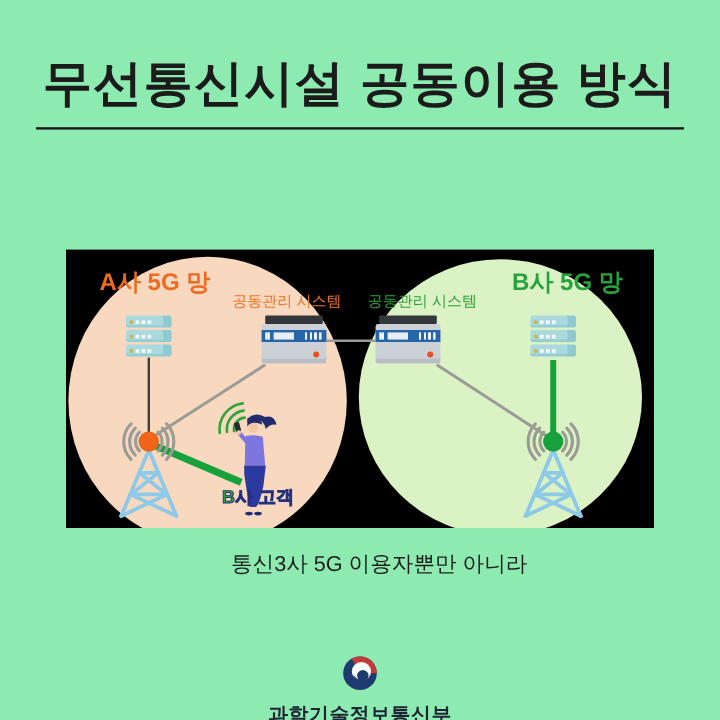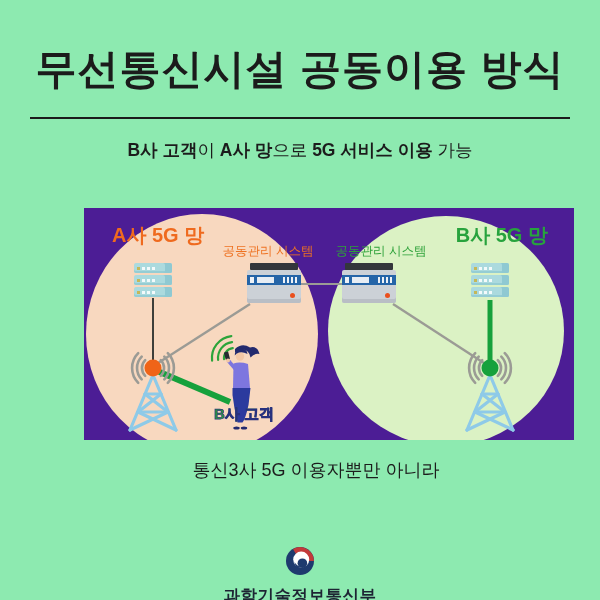--- a/index.html
+++ b/index.html
@@ -4,31 +4,31 @@
 <style>
   html,body{margin:0;padding:0;}
   body{
     width:600px;height:600px;position:relative;overflow:hidden;
     background:#8deab0;
     font-family:"Liberation Sans", sans-serif;
     color:#1b1b1b;
   }
   .title-wrap{position:absolute;top:42px;left:0;width:600px;text-align:center;}
   .title{
-    display:inline-block;margin:0;padding:0 6px 20px 6px;
+    display:inline-block;margin:0;padding:0 6px 9px 6px;
     font-size:41px;font-weight:700;letter-spacing:1px;color:#1b1b1b;
     border-bottom:2.5px solid #1b1b1b;white-space:nowrap;
   }
   .subtitle{position:absolute;top:137px;left:0;width:600px;text-align:center;
     font-size:17.5px;line-height:27px;color:#1c1c1c;}
   .bold{font-weight:800;}
 
   
   .panel{position:absolute;left:55px;top:208px;width:490px;height:232px;
-    background:#4c1d95;overflow:hidden;margin-left:29px;}
+    background:#000000;overflow:hidden;}
   .ellipse{position:absolute;border-radius:50%;}
   .ellipse-a{left:2px;top:6px;width:232px;height:240px;background:#f8d8bf;}
   .ellipse-b{left:244px;top:8px;width:236px;height:230px;background:#dbf2c4;}
 
   .net-label{position:absolute;top:14px;font-size:20px;font-weight:700;white-space:nowrap;}
   .net-label-a{left:28px;color:#ef6a1e;}
   .net-label-b{right:26px;color:#27a33d;text-align:right;}
 
   .mgmt-label{position:absolute;top:35px;transform:translateX(-50%);
     font-size:12.5px;font-weight:400;white-space:nowrap;}
@@ -73,21 +73,20 @@
   .ministry{font-size:16.5px;font-weight:700;color:#1d2433;letter-spacing:0.5px;}
 </style>
 </head>
 <body>
 
 <div class="title-wrap">
   <h1 class="title">무선통신시설 공동이용 방식</h1>
 </div>
 
 <div class="subtitle">
-  <div><span class="bold">B사 고객</span><span>이 </span><span class="bold">A사 망</span><span>으로 </span><span class="bold">5G 서비스 이용</span><span> 가능</span></div>
 </div>
 
 <div class="panel">
   <div class="ellipse ellipse-a"></div>
   <div class="ellipse ellipse-b"></div>
 
   <svg class="diagram-svg" viewBox="0 0 490 232">
     <defs>
       <linearGradient id="gradOG" x1="0" y1="0" x2="1" y2="0">
         <stop offset="0" stop-color="#ef6418"></stop>

